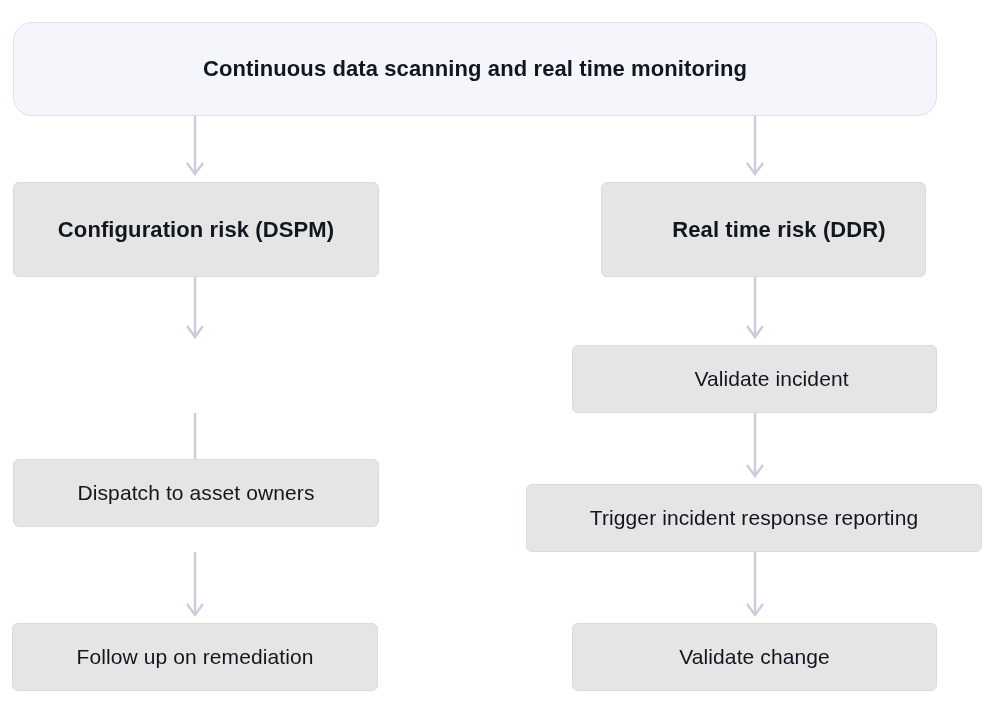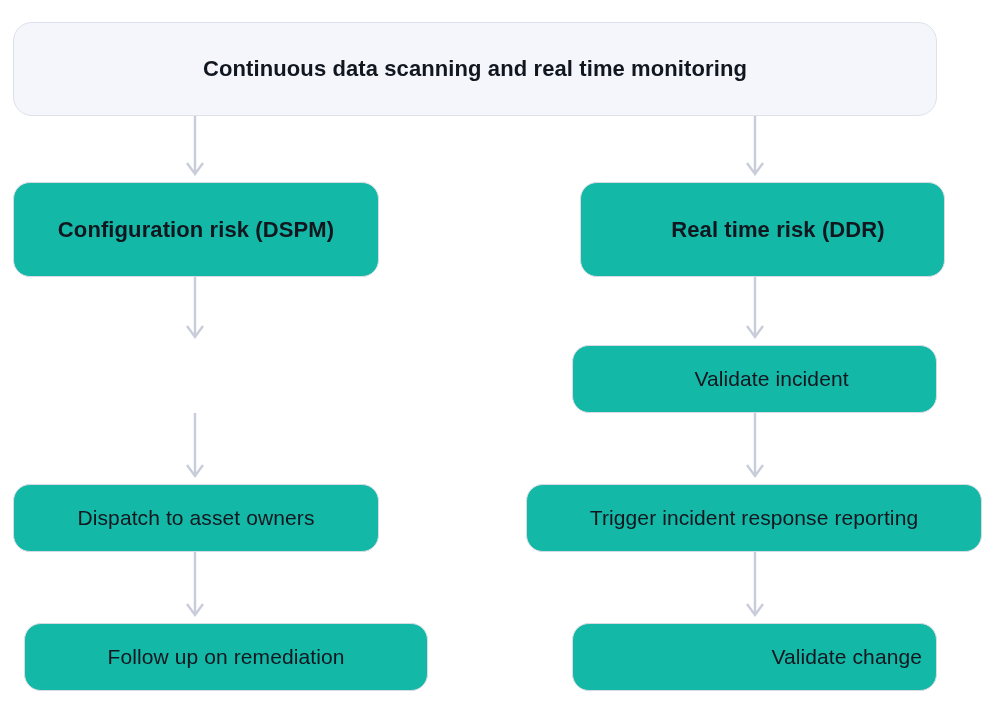--- a/index.html
+++ b/index.html
@@ -21,23 +21,23 @@
   }
 
   
   .node {
     position: absolute;
     box-sizing: border-box;
     display: flex;
     align-items: center;
     justify-content: center;
     text-align: center;
-    background: #14b8a6;
+    background: #e5e5e5;
     border: 1.6px solid #d7dbe4;
-    border-radius: 17px;
+    border-radius: 6px;
     color: #11161f;
     font-size: 21px;
     font-weight: 400;
     line-height: 1.25;
     letter-spacing: 0.1px;
     padding: 0 14px;
   }
   .node.head {
     background: #f4f6fb;
     border-color: #dde1ea;
@@ -102,36 +102,36 @@
   </div>
 
 
   <div class="arrow" style="left:180px; top:413px; width:30px; height:71px;">
     <svg width="30" height="71" viewBox="0 0 30 71" aria-hidden="true">
       <line x1="15" y1="0" x2="15" y2="61"></line>
       <polyline points="7,52 15,63 23,52"></polyline>
     </svg>
   </div>
 
-  <div class="node" style="left:13px; top:484px; width:366px; height:68px;">
+  <div class="node" style="left:13px; top:459px; width:366px; height:68px;">
     <span>Dispatch to asset owners</span>
   </div>
 
   <div class="arrow" style="left:180px; top:552px; width:30px; height:71px;">
     <svg width="30" height="71" viewBox="0 0 30 71" aria-hidden="true">
       <line x1="15" y1="0" x2="15" y2="61"></line>
       <polyline points="7,52 15,63 23,52"></polyline>
     </svg>
   </div>
 
-  <div class="node" style="left:24px; top:623px; width:404px; height:68px;">
+  <div class="node" style="left:12px; top:623px; width:366px; height:68px;">
     <span>Follow up on remediation</span>
   </div>
 
-  <div class="node bold" style="left:580px; top:182px; width:365px; height:95px;padding-left:45px;">
+  <div class="node bold" style="left:601px; top:182px; width:325px; height:95px;padding-left:45px;">
     <span>Real time risk (DDR)</span>
   </div>
 
   <div class="arrow" style="left:740px; top:277px; width:30px; height:68px;">
     <svg width="30" height="68" viewBox="0 0 30 68" aria-hidden="true">
       <line x1="15" y1="0" x2="15" y2="58"></line>
       <polyline points="7,49 15,60 23,49"></polyline>
     </svg>
   </div>
 
@@ -150,17 +150,17 @@
     <span>Trigger incident response reporting</span>
   </div>
 
   <div class="arrow" style="left:740px; top:552px; width:30px; height:71px;">
     <svg width="30" height="71" viewBox="0 0 30 71" aria-hidden="true">
       <line x1="15" y1="0" x2="15" y2="61"></line>
       <polyline points="7,52 15,63 23,52"></polyline>
     </svg>
   </div>
 
-  <div class="node" style="left:572px; top:623px; width:365px; height:68px;justify-content:flex-end;">
+  <div class="node" style="left:572px; top:623px; width:365px; height:68px;">
     <span>Validate change</span>
   </div>
 
 </div>
 
 </body></html>

